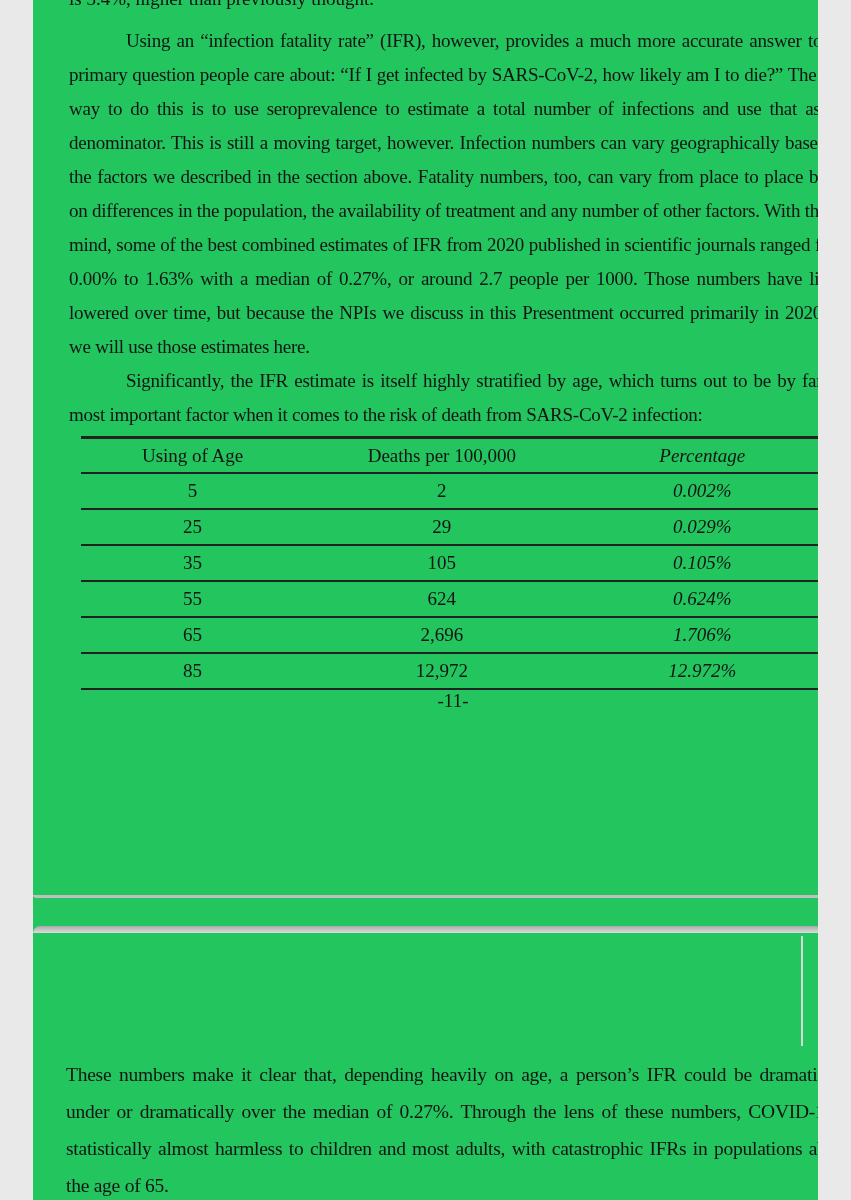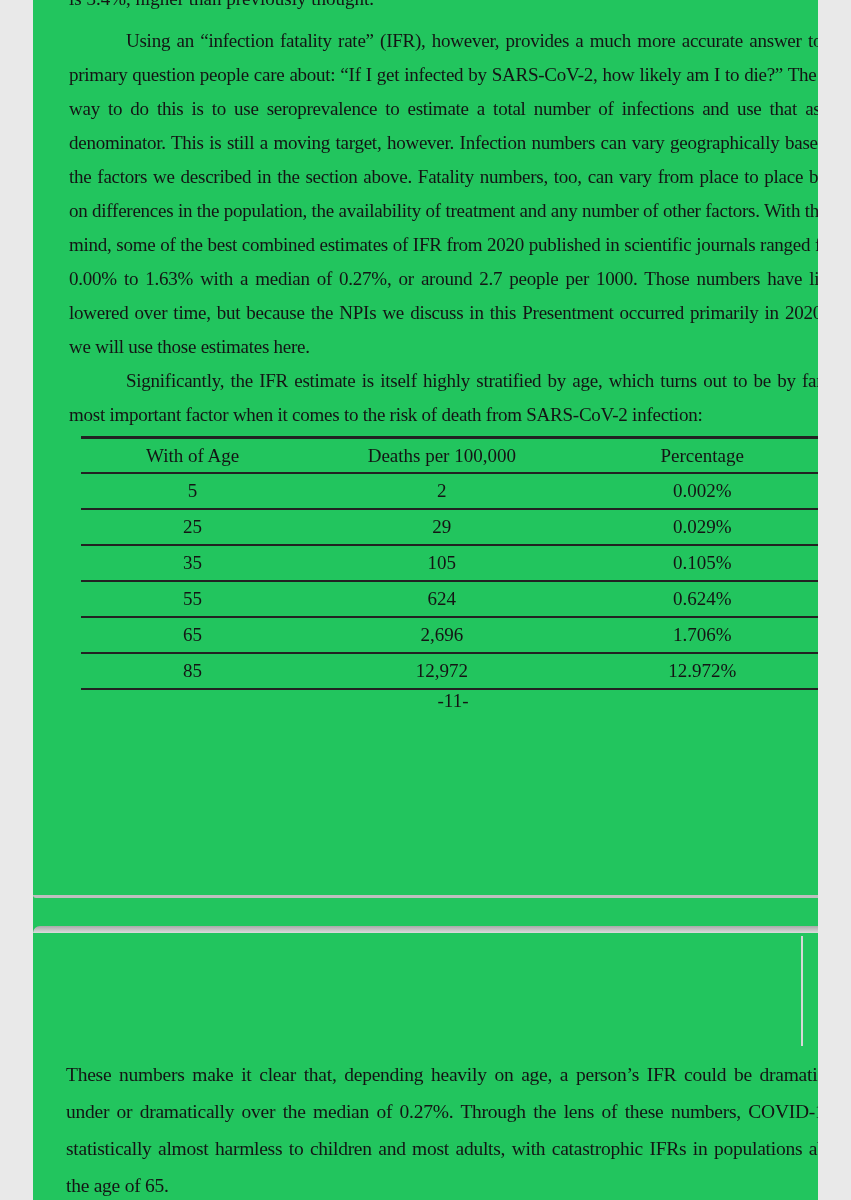--- a/index.html
+++ b/index.html
@@ -48,21 +48,21 @@
     padding:0;
   }
   table.ifr td{
     height:34px;
     border-bottom:2px solid #222;
     text-align:center;
     padding:0;
   }
   table.ifr .c1{width:30%;}
   table.ifr .c2{width:37%;}
-  table.ifr .c3{width:33%;}
+  table.ifr .c3{width:33%;font-style:italic;}
   .page-number{
     margin:0 0 0 12px;
     width:744px;
     text-align:center;
     font-size:19px;
   }
   
   .scan-edge-bottom{
     position:absolute;
     top:895px;left:0;width:838px;height:3px;
@@ -100,21 +100,21 @@
 
   <div class="flow">
 
     <p class="para">Using an “infection fatality rate” (IFR), however, provides a much more accurate answer to the primary question people care about: “If I get infected by SARS-CoV-2, how likely am I to die?” The best way to do this is to use seroprevalence to estimate a total number of infections and use that as the denominator. This is still a moving target, however. Infection numbers can vary geographically based on the factors we described in the section above. Fatality numbers, too, can vary from place to place based on differences in the population, the availability of treatment and any number of other factors. With that in mind, some of the best combined estimates of IFR from 2020 published in scientific journals ranged from 0.00% to 1.63% with a median of 0.27%, or around 2.7 people per 1000. Those numbers have likely lowered over time, but because the NPIs we discuss in this Presentment occurred primarily in 2020-21, we will use those estimates here.</p>
 
     <p class="para">Significantly, the IFR estimate is itself highly stratified by age, which turns out to be by far the most important factor when it comes to the risk of death from SARS-CoV-2 infection:</p>
 
     <table class="ifr">
       <thead>
         <tr>
-          <th class="c1">With of Age</th>
+          <th class="c1">Using of Age</th>
           <th class="c2">Deaths per 100,000</th>
           <th class="c3">Percentage</th>
         </tr>
       </thead>
       <tbody>
           <tr>
             <td class="c1">5</td>
             <td class="c2">2</td>
             <td class="c3">0.002%</td>
           </tr>

